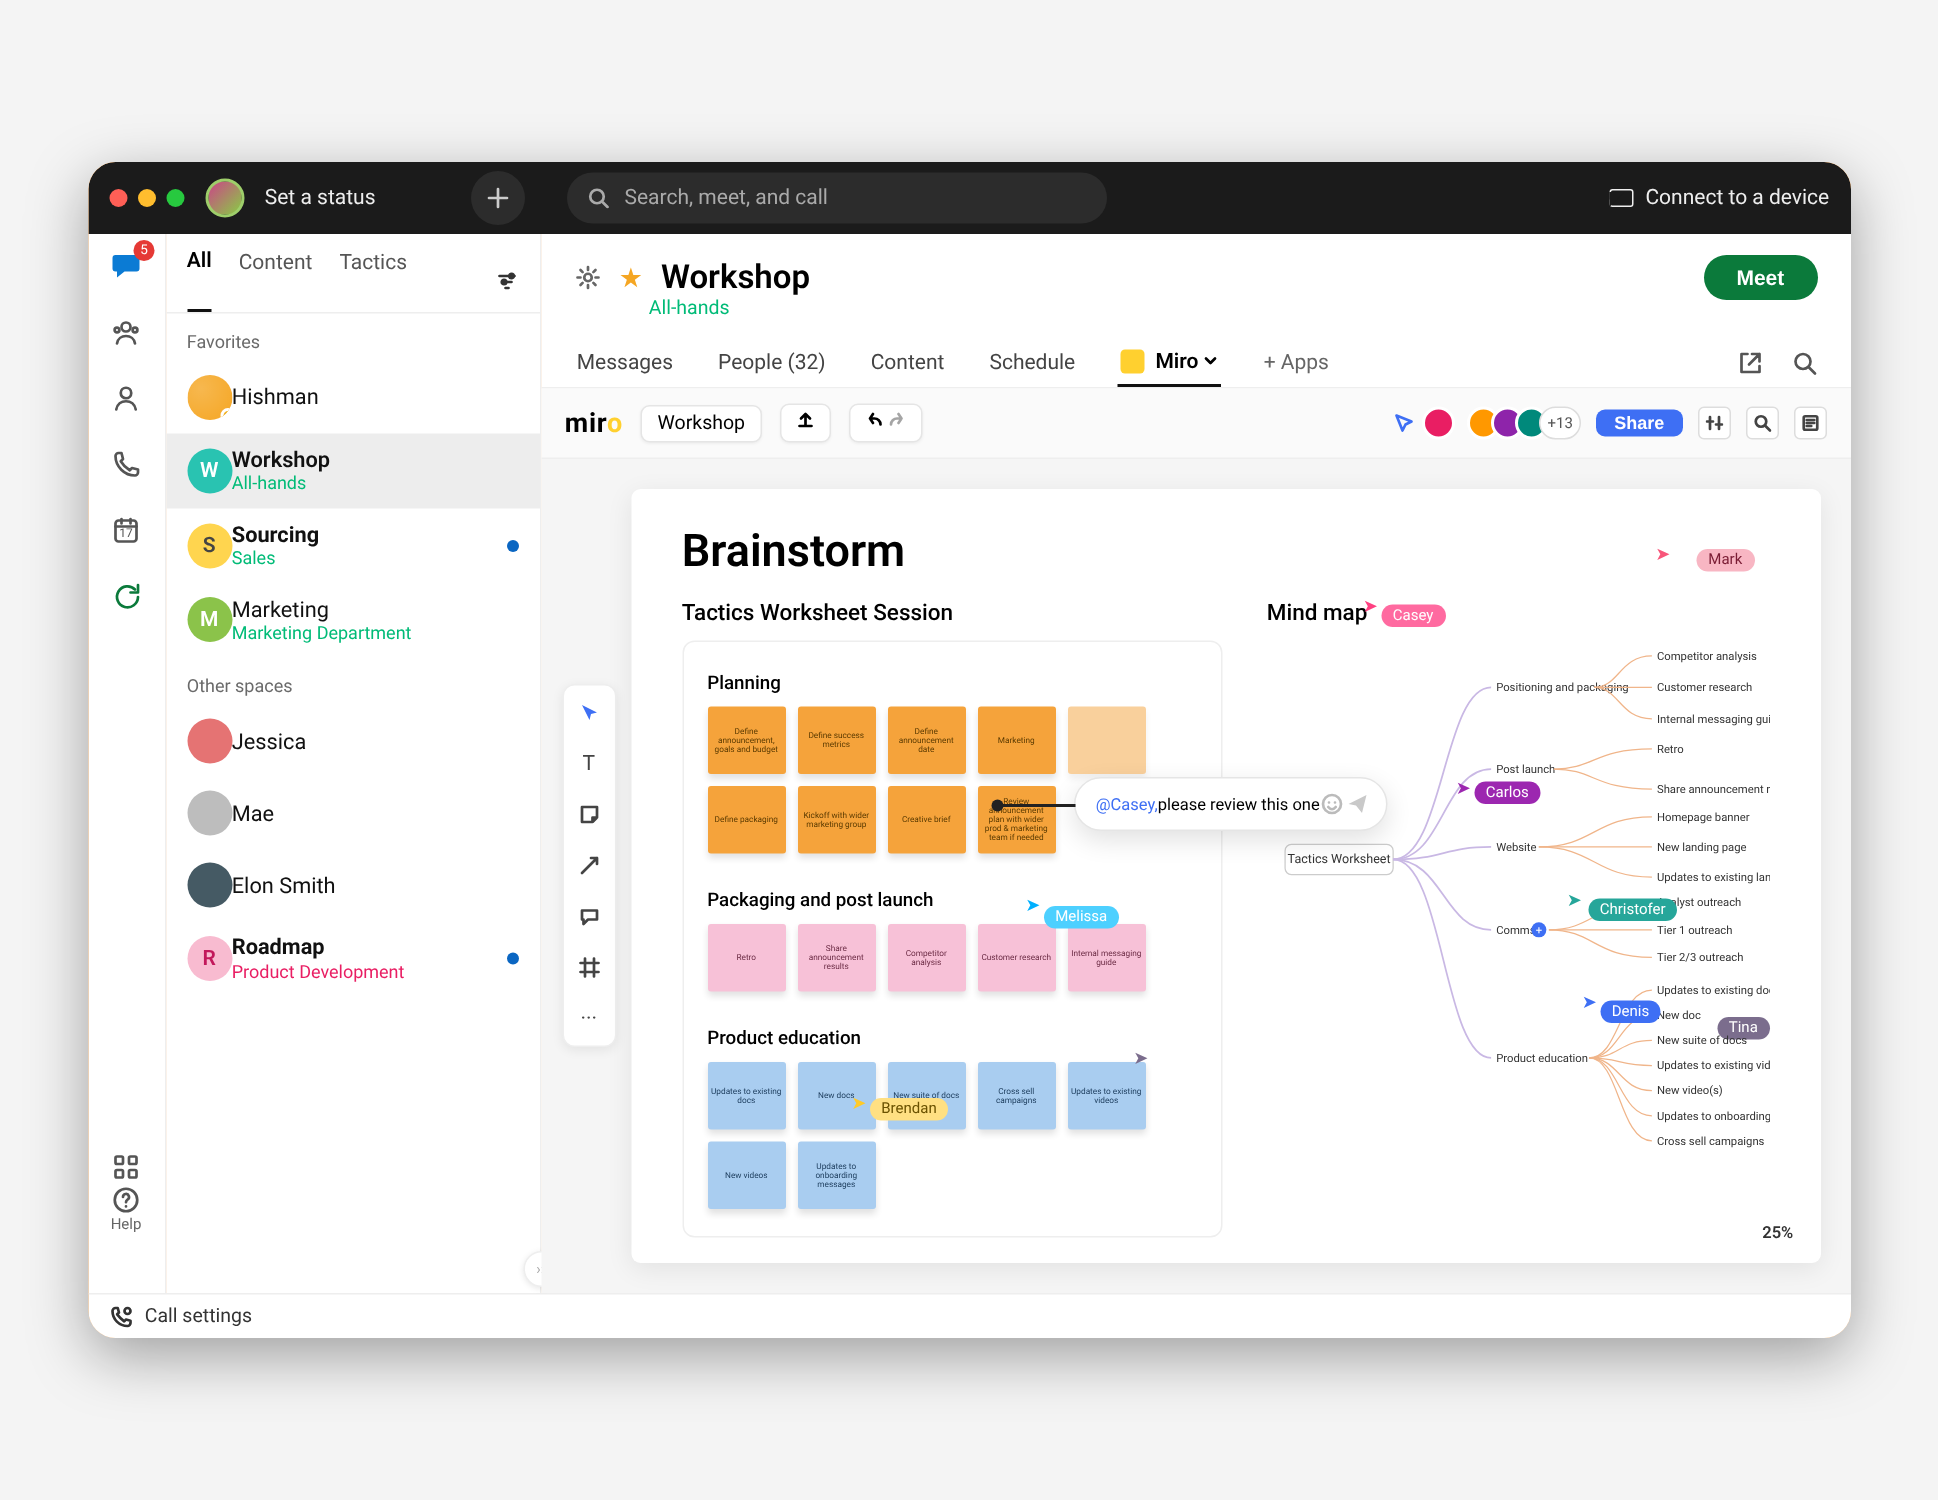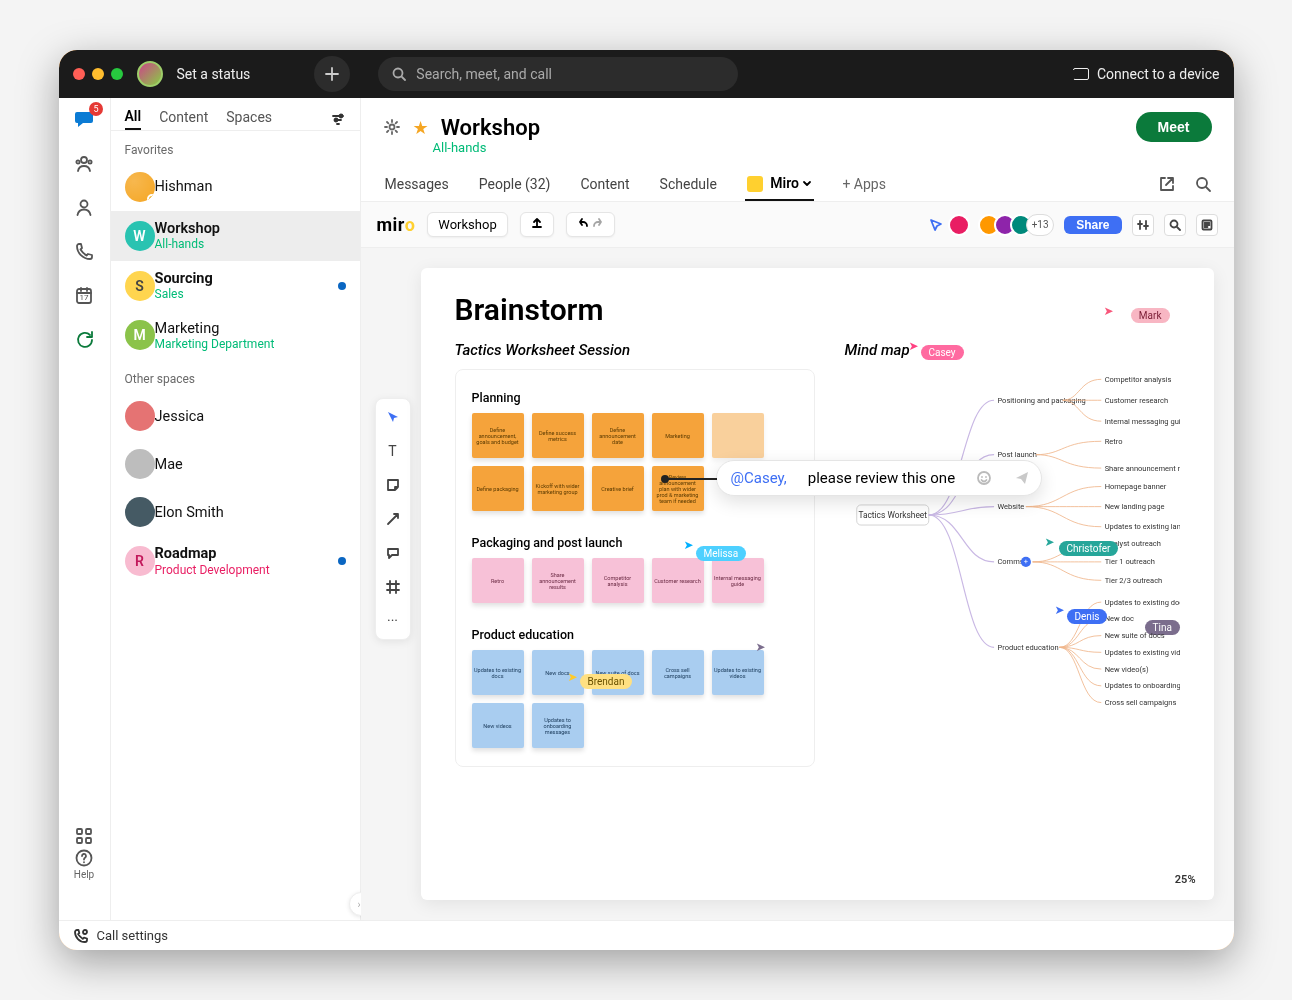--- a/index.html
+++ b/index.html
@@ -1,20 +1,20 @@
 <!DOCTYPE html>
 <html><head>
 <meta charset="utf-8">
 <style>
   * { box-sizing: border-box; margin: 0; padding: 0; }
   html, body { height: 100%; font-family: -apple-system, BlinkMacSystemFont, "Segoe UI", Roboto, Helvetica, Arial, sans-serif; }
   body { display: flex; align-items: center; justify-content: center; background: #f4f4f4; }
 
   .shell {
-    width: 1175px; height: 900px; background: #fdba74; border-radius: 18px;
+    width: 1175px; height: 784px; background: #fdba74; border-radius: 18px;
     overflow: hidden; box-shadow: 0 12px 40px rgba(0,0,0,.35);
     display: flex; flex-direction: column; position: relative;
   }
   
   
   .titlebar {
     height: 48px; background: #1b1b1b; color: #ddd; display: flex; align-items: center;
     padding: 0 14px; gap: 14px;
     border-top-left-radius: 18px; border-top-right-radius: 18px;
   }
@@ -41,21 +41,21 @@
   .rail { width: 52px; background:#fff; border-right:1px solid #eee; display:flex; flex-direction:column; align-items:center; padding-top:10px; gap:22px; }
   .rail .ico { width:22px; height:22px; display:flex; align-items:center; justify-content:center; color:#555; position:relative; }
   .rail .ico.active svg path { stroke: #0078d4; }
   .badge-dot { position:absolute; top:-6px; right:-8px; background:#e53935; color:#fff; font-size:9px; min-width:14px; height:14px; border-radius:7px; display:flex; align-items:center; justify-content:center; padding:0 3px;}
   .rail-bottom { margin-top:auto; padding-bottom:40px; display:flex; flex-direction:column; align-items:center; }
   .rail-bottom .help-text { font-size:10px; color:#666; }
 
   
   .sidebar { width: 250px; border-right:1px solid #eee; display:flex; flex-direction:column; background:#fff; min-height:0;}
   .tabs { display:flex; gap:18px; padding: 10px 14px 0 14px; font-size:14px; color:#555; border-bottom:1px solid #eee; align-items:center;}
-  .tabs .tab { padding-bottom:4px; cursor:pointer; }
+  .tabs .tab { padding-bottom:24px; cursor:pointer; }
   .tabs .tab.active { color:#000; font-weight:600; border-bottom:2px solid #111; }
   .sliders-ico { margin-left:auto; color:#333; }
   .section-label { font-size:12px; color:#6a6a6a; padding: 12px 14px 6px; }
   .list { display:flex; flex-direction:column; }
   .row {
     display:flex; align-items:center; padding:9px 14px; cursor:pointer;
   }
   .row.sel { background:#ededed; }
   .row .name { font-size:14.5px; color:#111; }
   .row .sub  { font-size:12px; color:#7a7a7a; }
@@ -112,35 +112,35 @@
   .left-tools .tl { width:20px;height:20px; display:flex;align-items:center;justify-content:center; color:#444; font-size:14px;}
   .board {
     position:absolute; left:60px; right:20px; top:20px; bottom:20px; background:#fff; border-radius:6px;
     box-shadow: 0 4px 18px rgba(0,0,0,.08);
     overflow:hidden;
   }
   .b-title { font-size:30px; font-weight:600; padding:24px 34px 8px; }
   .b-cols { display:flex; gap:30px; padding: 0 34px 20px; }
   .colL { width: 360px; } .colR { flex:1; position:relative; }
 
-  .sess-h, .map-h { font-size:15px; font-weight:500; margin: 6px 0 10px; font-style: italic; }
+  .sess-h, .map-h { font-size:15px; font-weight:500; margin: 6px 0 10px; }
   .panel { border:1px solid #eee; border-radius:8px; padding:14px 16px 18px; position:relative; }
   .grp-h { font-size:12.5px; font-weight:500; margin: 6px 0 8px; }
   .notes { display:flex; flex-wrap:wrap; gap:8px; }
   .note { width:52px; height:45px; border-radius:2px; display:flex; align-items:center; justify-content:center;
           font-size:5.5px; text-align:center; color:#5a3a00; padding:2px; line-height:1.1; box-shadow: 0 3px 5px rgba(0,0,0,.12);}
   .note.or { background:#f5a33b; }
   .note.pk { background:#f7c1d7; color:#6b2b44; }
   .note.bl { background:#a9cdf0; color:#1a3a5a; }
   
   
   .comment {
     position:absolute; left: 295px; top: 192px; z-index:5;
     display:flex; align-items:center; background:#fff; border:1px solid #e5e5e5; border-radius:22px;
-    height:36px; padding:0 10px 0 14px; box-shadow:0 6px 18px rgba(0,0,0,.12); font-size:15px; white-space:nowrap; gap:21px;justify-content:space-between;
+    height:36px; padding:0 10px 0 14px; box-shadow:0 6px 18px rgba(0,0,0,.12); font-size:11px; white-space:nowrap; gap:0;justify-content:space-between;
   }
   .comment .at { color:#3e6ff4; }
   .comment .emoji, .comment .send { color:#bbb; }
   .comment::before { content:""; position:absolute; left:-52px; top:17px; width:52px; height:2px; background:#222; }
   .comment::after  { content:""; position:absolute; left:-56px; top:14px; width:8px;height:8px;border-radius:50%;background:#222; }
 
   
   .pill { position:absolute; font-size:10px; color:#fff; padding:2px 8px; border-radius:9px; }
   .ptr  { position:absolute; font-size:12px; }
   
@@ -248,21 +248,21 @@
             </svg>
         </div>
         <div class="help-text">Help</div>
       </div>
     </div>
 
     <div class="sidebar">
       <div class="tabs">
         <div class="tab active">All</div>
         <div class="tab">Content</div>
-        <div class="tab">Spaces</div>
+        <div class="tab">Tactics</div>
         <svg class="stroke sliders-ico" width="16" height="16">
             <path d="M3 5h10M5 9h6M7 13h2"></path>
             <circle cx="11" cy="5" r="1.5"></circle>
             <circle cx="6" cy="9" r="1.5"></circle>
           </svg>
       </div>
 
       <div class="section-label">Favorites</div>
       <div class="list">
         <div class="row">

